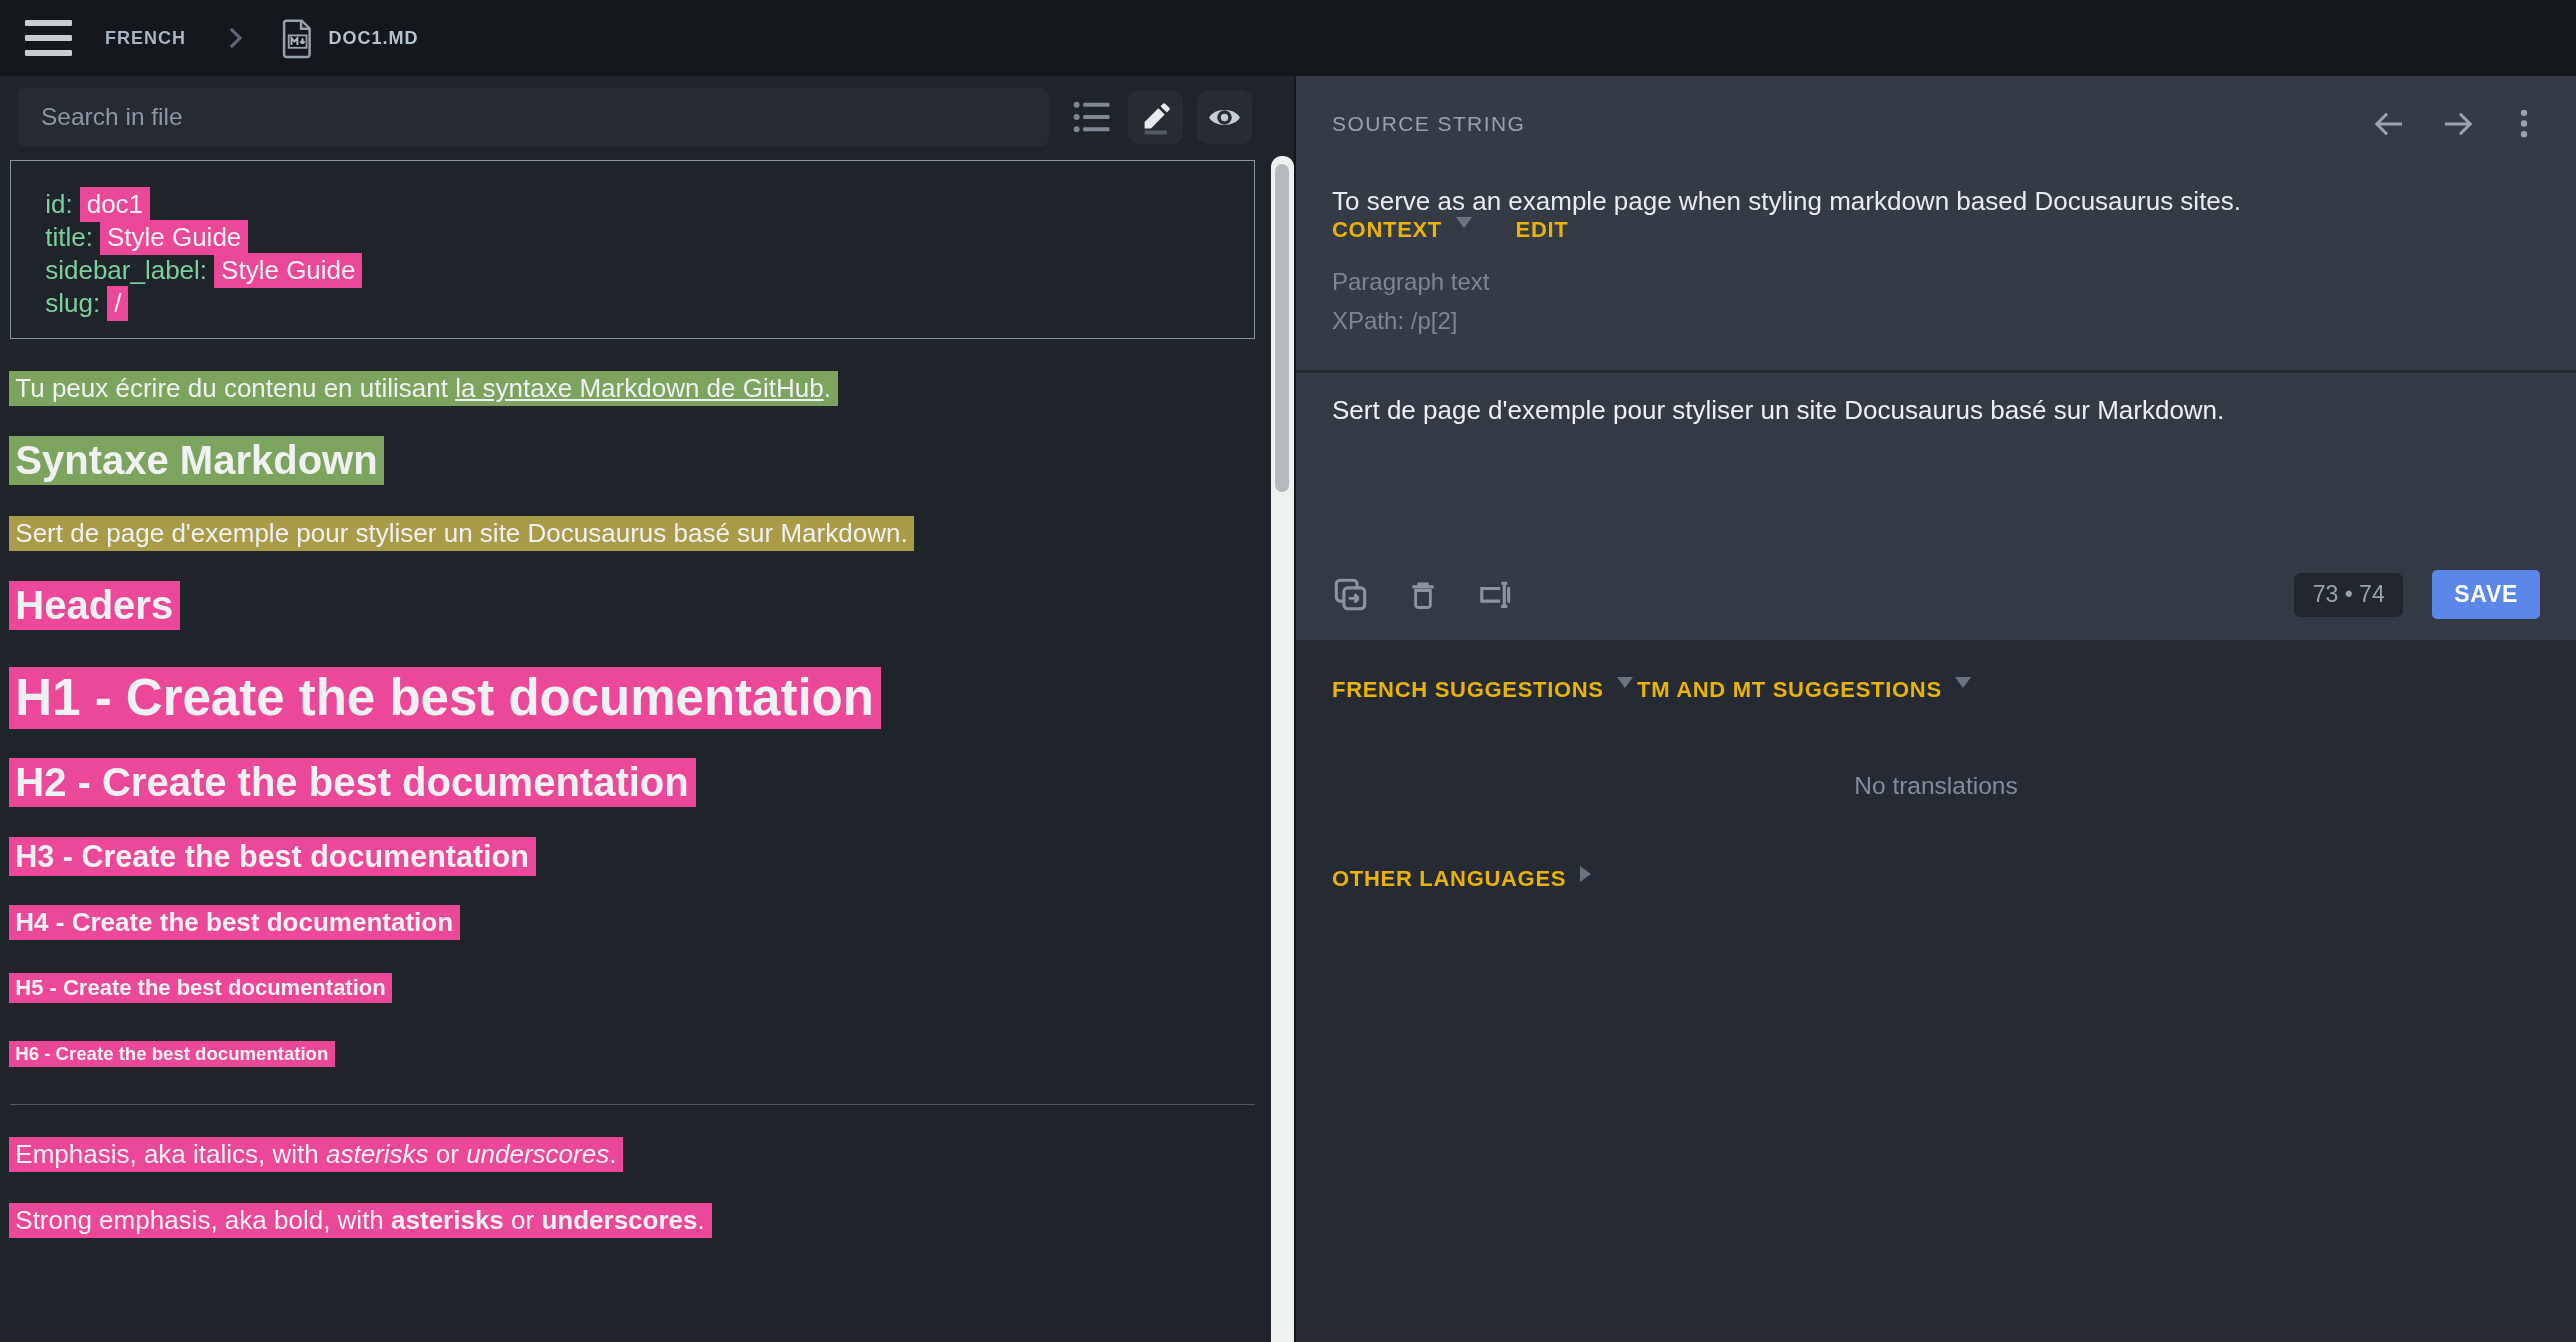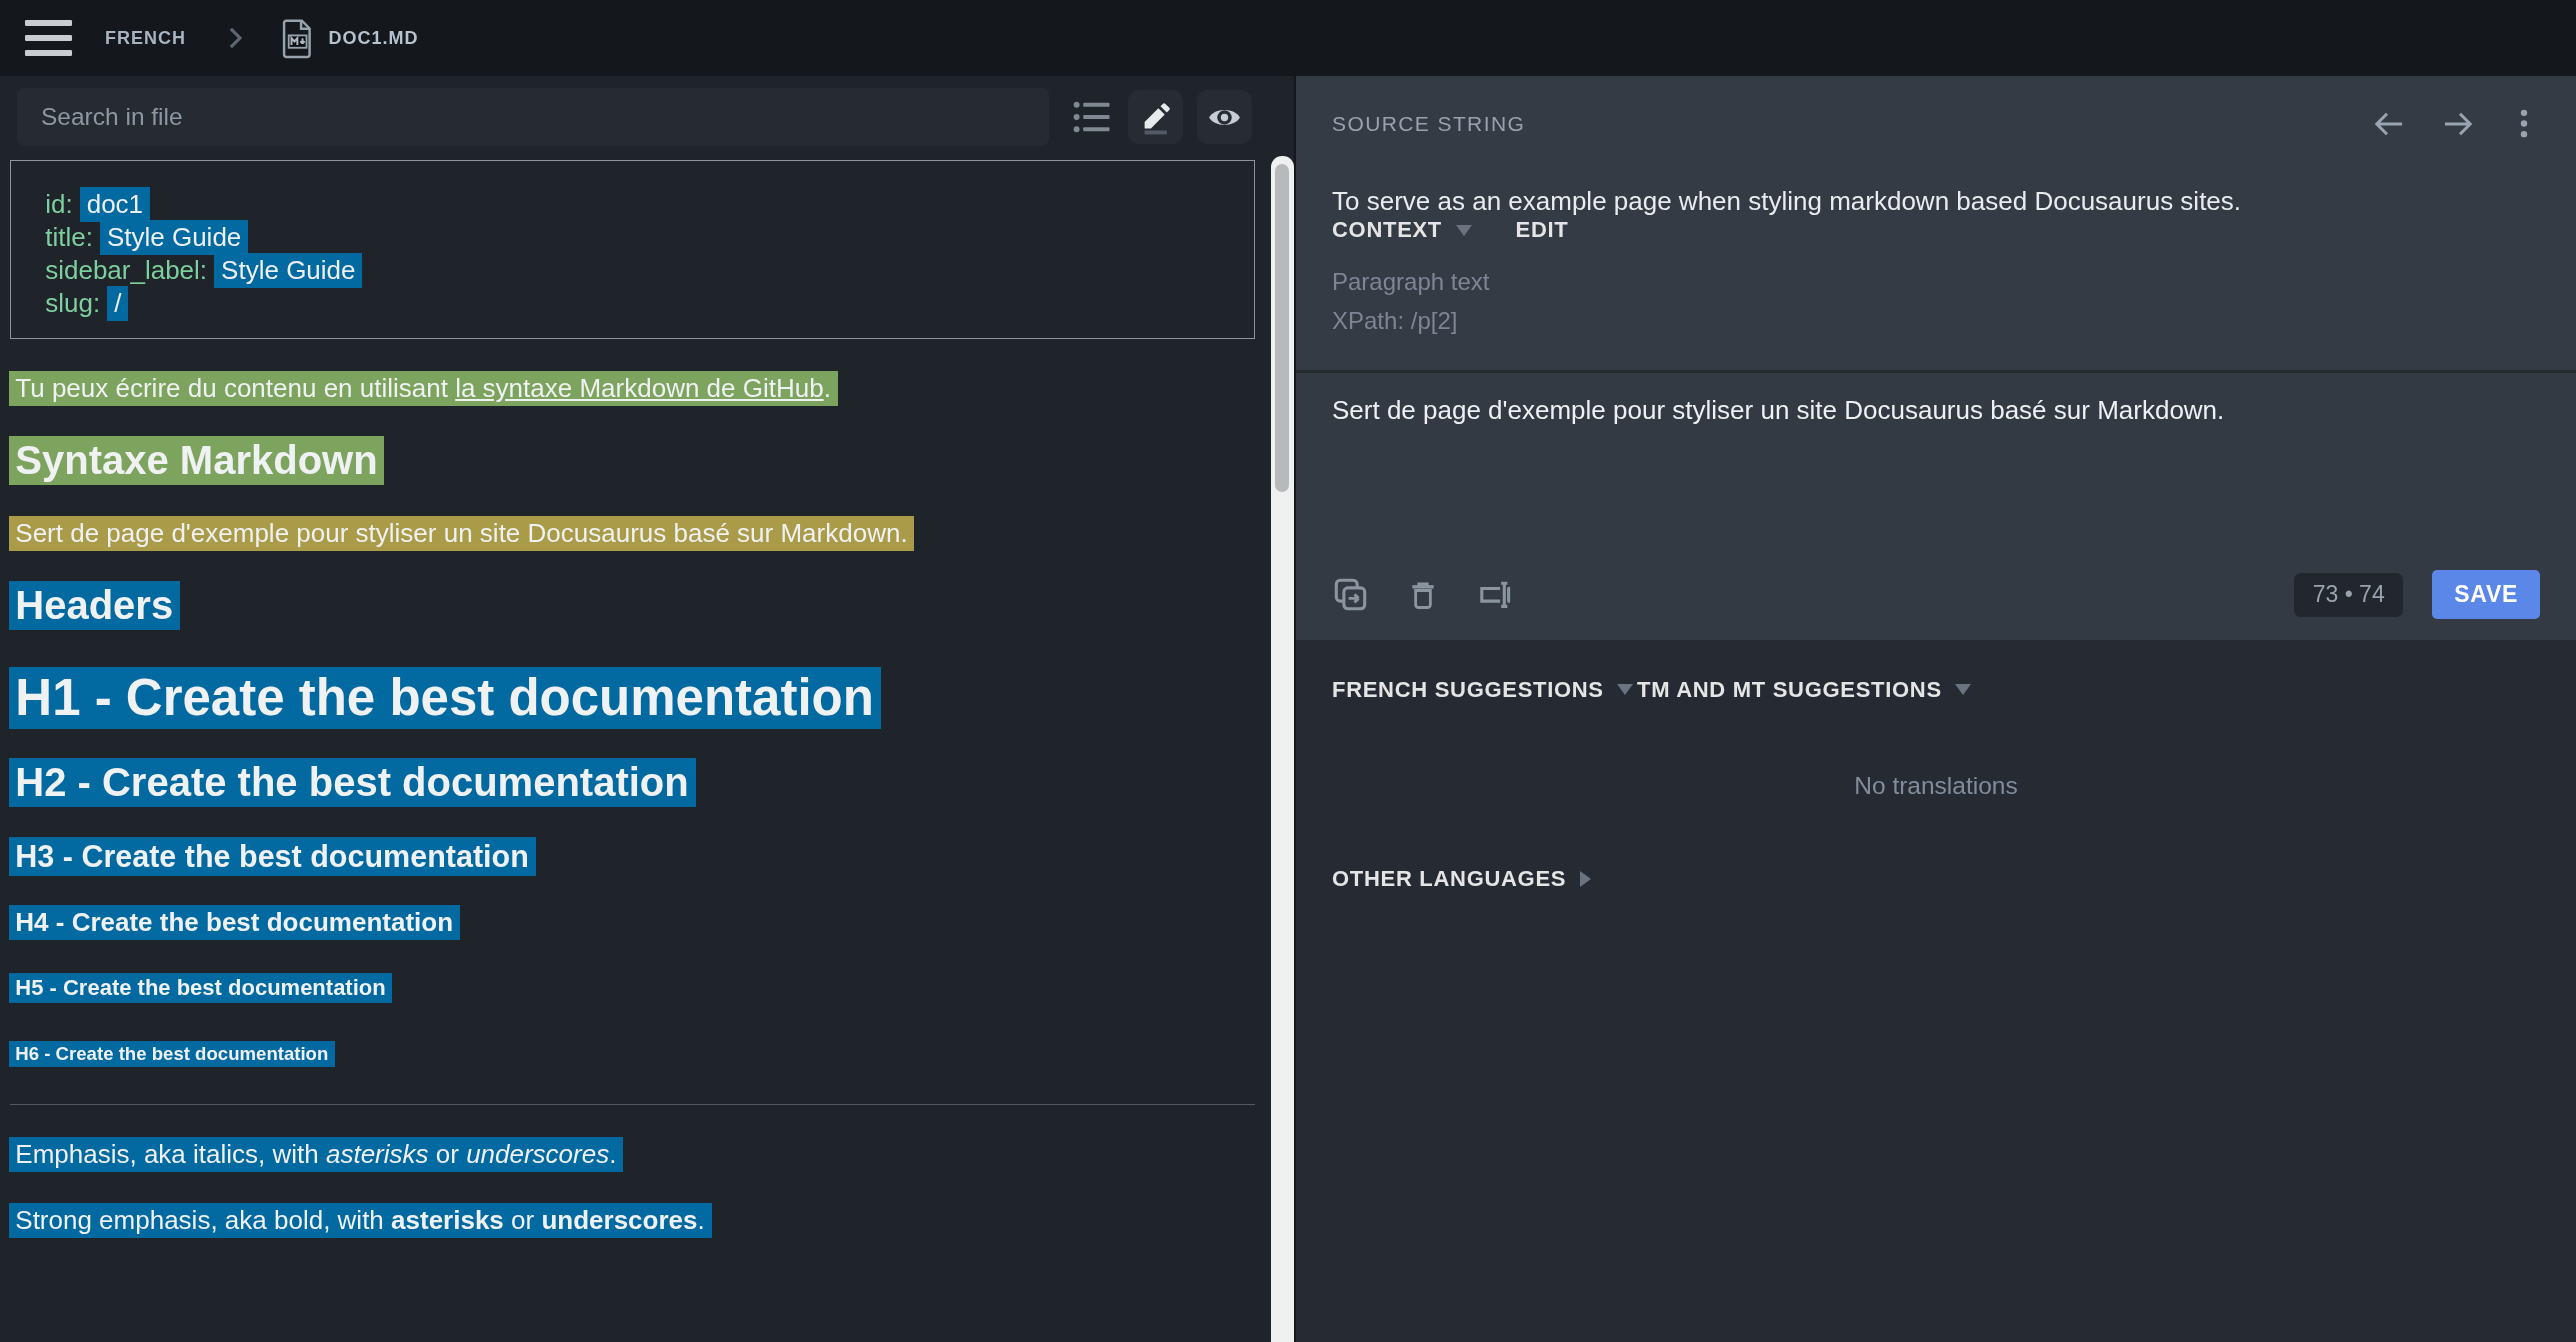--- a/index.html
+++ b/index.html
@@ -28,21 +28,21 @@
   .plain-btn { background:none; border:none; margin-left:20.3px; cursor:pointer; display:flex; align-items:center; }
   .sq-btn { width:56px; height:54px; background:#272c33; border:none; border-radius:11px; margin-left:13.5px;
     display:flex; align-items:center; justify-content:center; cursor:pointer; }
 
   
   .doc-area { flex:1; padding:13.5px 8.5px 0 8.5px; overflow:hidden; color:#f0f1f3; }
   .fm-box { border:1.7px solid #8b969b; margin:0 5.1px 0 1.7px; padding:27px 34px 18.6px 34px; }
   .fm-line { font-size:26px; line-height:33px; color:#eef0f2; }
   .fm-key { color:#7ecf9e; }
   .hl { padding:1.7px 6.8px 3.4px 6.8px; box-decoration-break:clone; }
-  .hl-red { background:#0369a1; }
+  .hl-red { background:#ec4899; }
   .hl-green { background:#7da45e; }
   .hl-yellow { background:#a99b48; }
   .doc-block { margin-top:32px; font-weight:bold; cursor:pointer; }
   .doc-block.p { font-weight:normal; font-size:26px; line-height:34px; }
   .doc-block.h1 { font-size:51px; line-height:59px; margin-top:39px; }
   .doc-block.h2 { font-size:40px; line-height:47px; }
   .doc-block.h3 { font-size:30.5px; line-height:36px; }
   .doc-block.h4 { font-size:26px; line-height:32px; }
   .doc-block.h5 { font-size:22px; line-height:27px; margin-top:36px; }
   .doc-block.h6 { font-size:18.6px; line-height:23px; margin-top:41px; }
@@ -59,22 +59,22 @@
 
   
   .right-panel { flex:1; display:flex; flex-direction:column; min-width:0; }
   .source-card { background:#343b45; padding:29px 36px 25.4px 36px; flex:none; }
   .card-head { display:flex; align-items:center; margin-bottom:44px; }
   .src-label { font-size:21px; color:#98a2af; letter-spacing:1.4px; }
   .head-actions { margin-left:auto; display:flex; align-items:center; gap:30.5px; }
   .head-actions button { background:none; border:none; cursor:pointer; display:flex; align-items:center; }
   .source-text { font-size:26px; color:#e9ecef; }
   .context-row { display:flex; align-items:center; gap:44px; margin-bottom:25.4px; }
-  .blue-link { color:#e5e5e5; font-size:22px; font-weight:bold; letter-spacing:0.7px; background:none; border:none;
-    display:inline-flex; align-items:center; cursor:pointer; font-family:inherit; }
+  .blue-link { color:#eab308; font-size:22px; font-weight:bold; letter-spacing:0.7px; background:none; border:none;
+    display:inline-flex; cursor:pointer; font-family:inherit; }
   .tri-down { width:0; height:0; border-left:8.5px solid transparent; border-right:8.5px solid transparent;
     border-top:11px solid #6a7380; margin-left:13.5px; }
   .tri-right { width:0; height:0; border-top:8.5px solid transparent; border-bottom:8.5px solid transparent;
     border-left:11px solid #6a7380; margin-left:13.5px; }
   .ctx-line { font-size:24px; color:#7c8695; margin-bottom:10.2px; }
   .hdivider { height:2.5px; background:#252a31; flex:none; }
 
   .editor-card { background:#333a44; height:267px; padding:22px 36px 0 36px; display:flex; flex-direction:column; flex:none; }
   .translation-input { font-size:26px; color:#eef0f3; outline:none; cursor:text; }
   .editor-toolbar { margin-top:auto; display:flex; align-items:center; padding-bottom:20.3px; }

